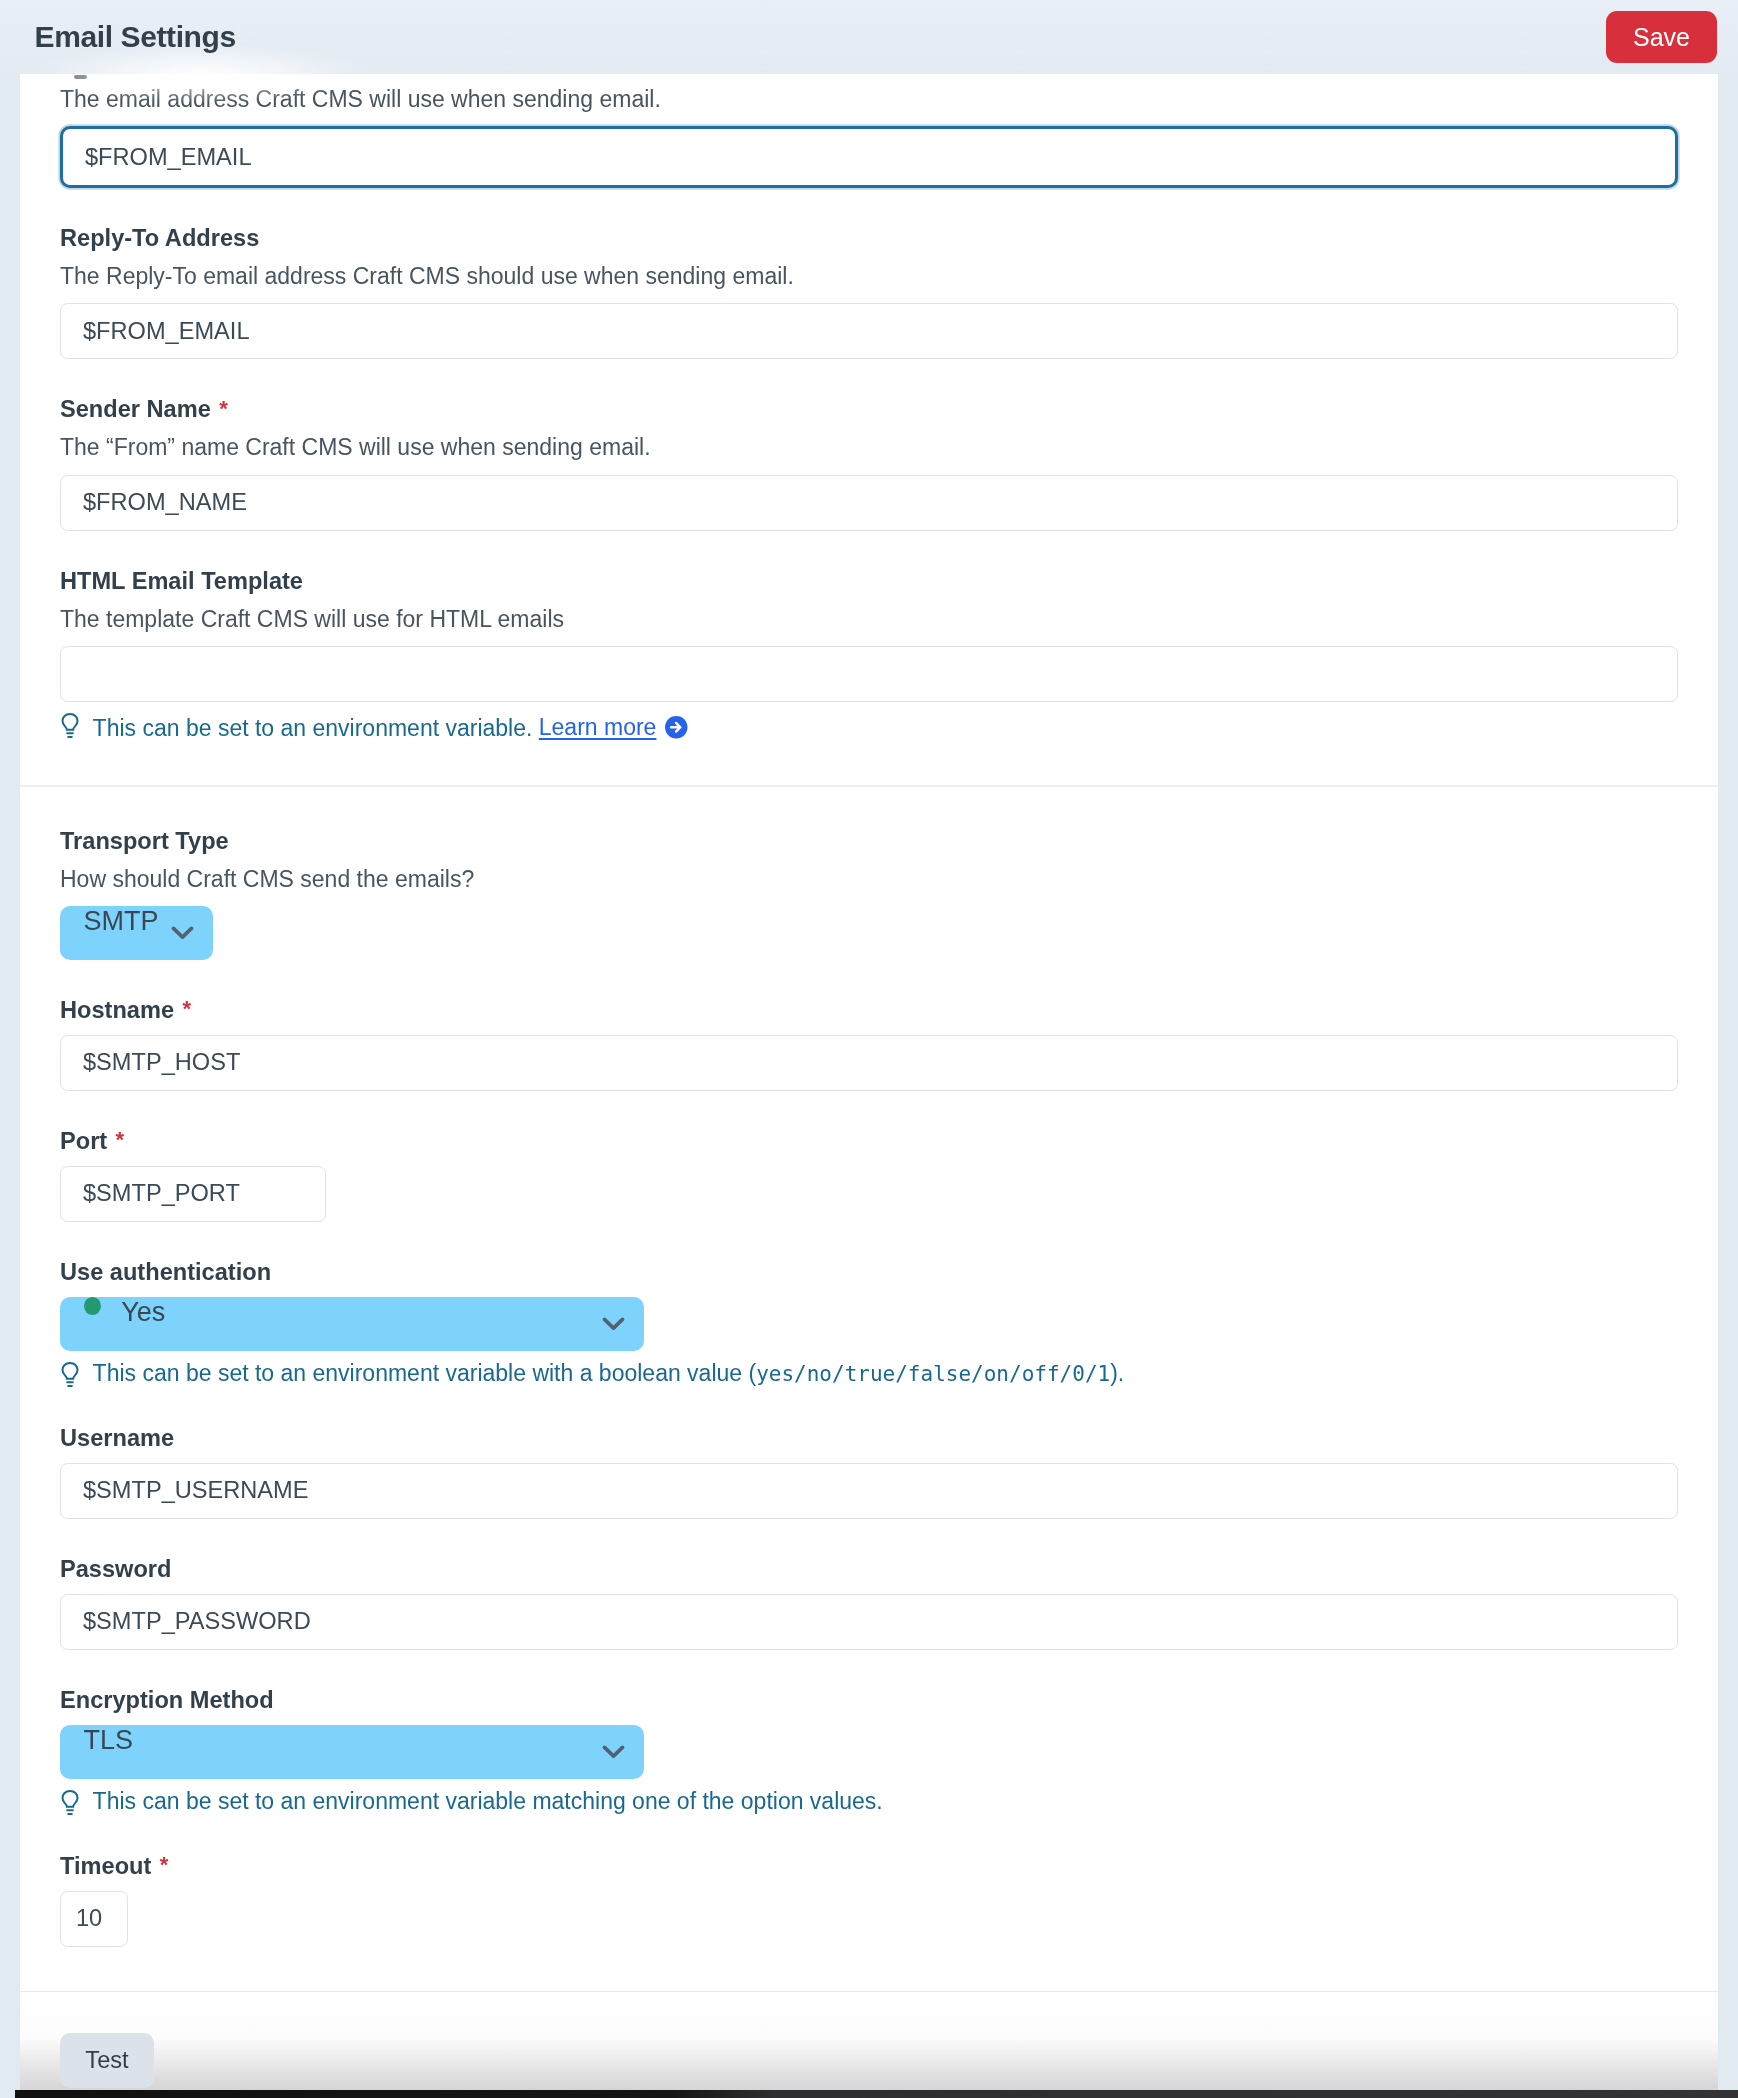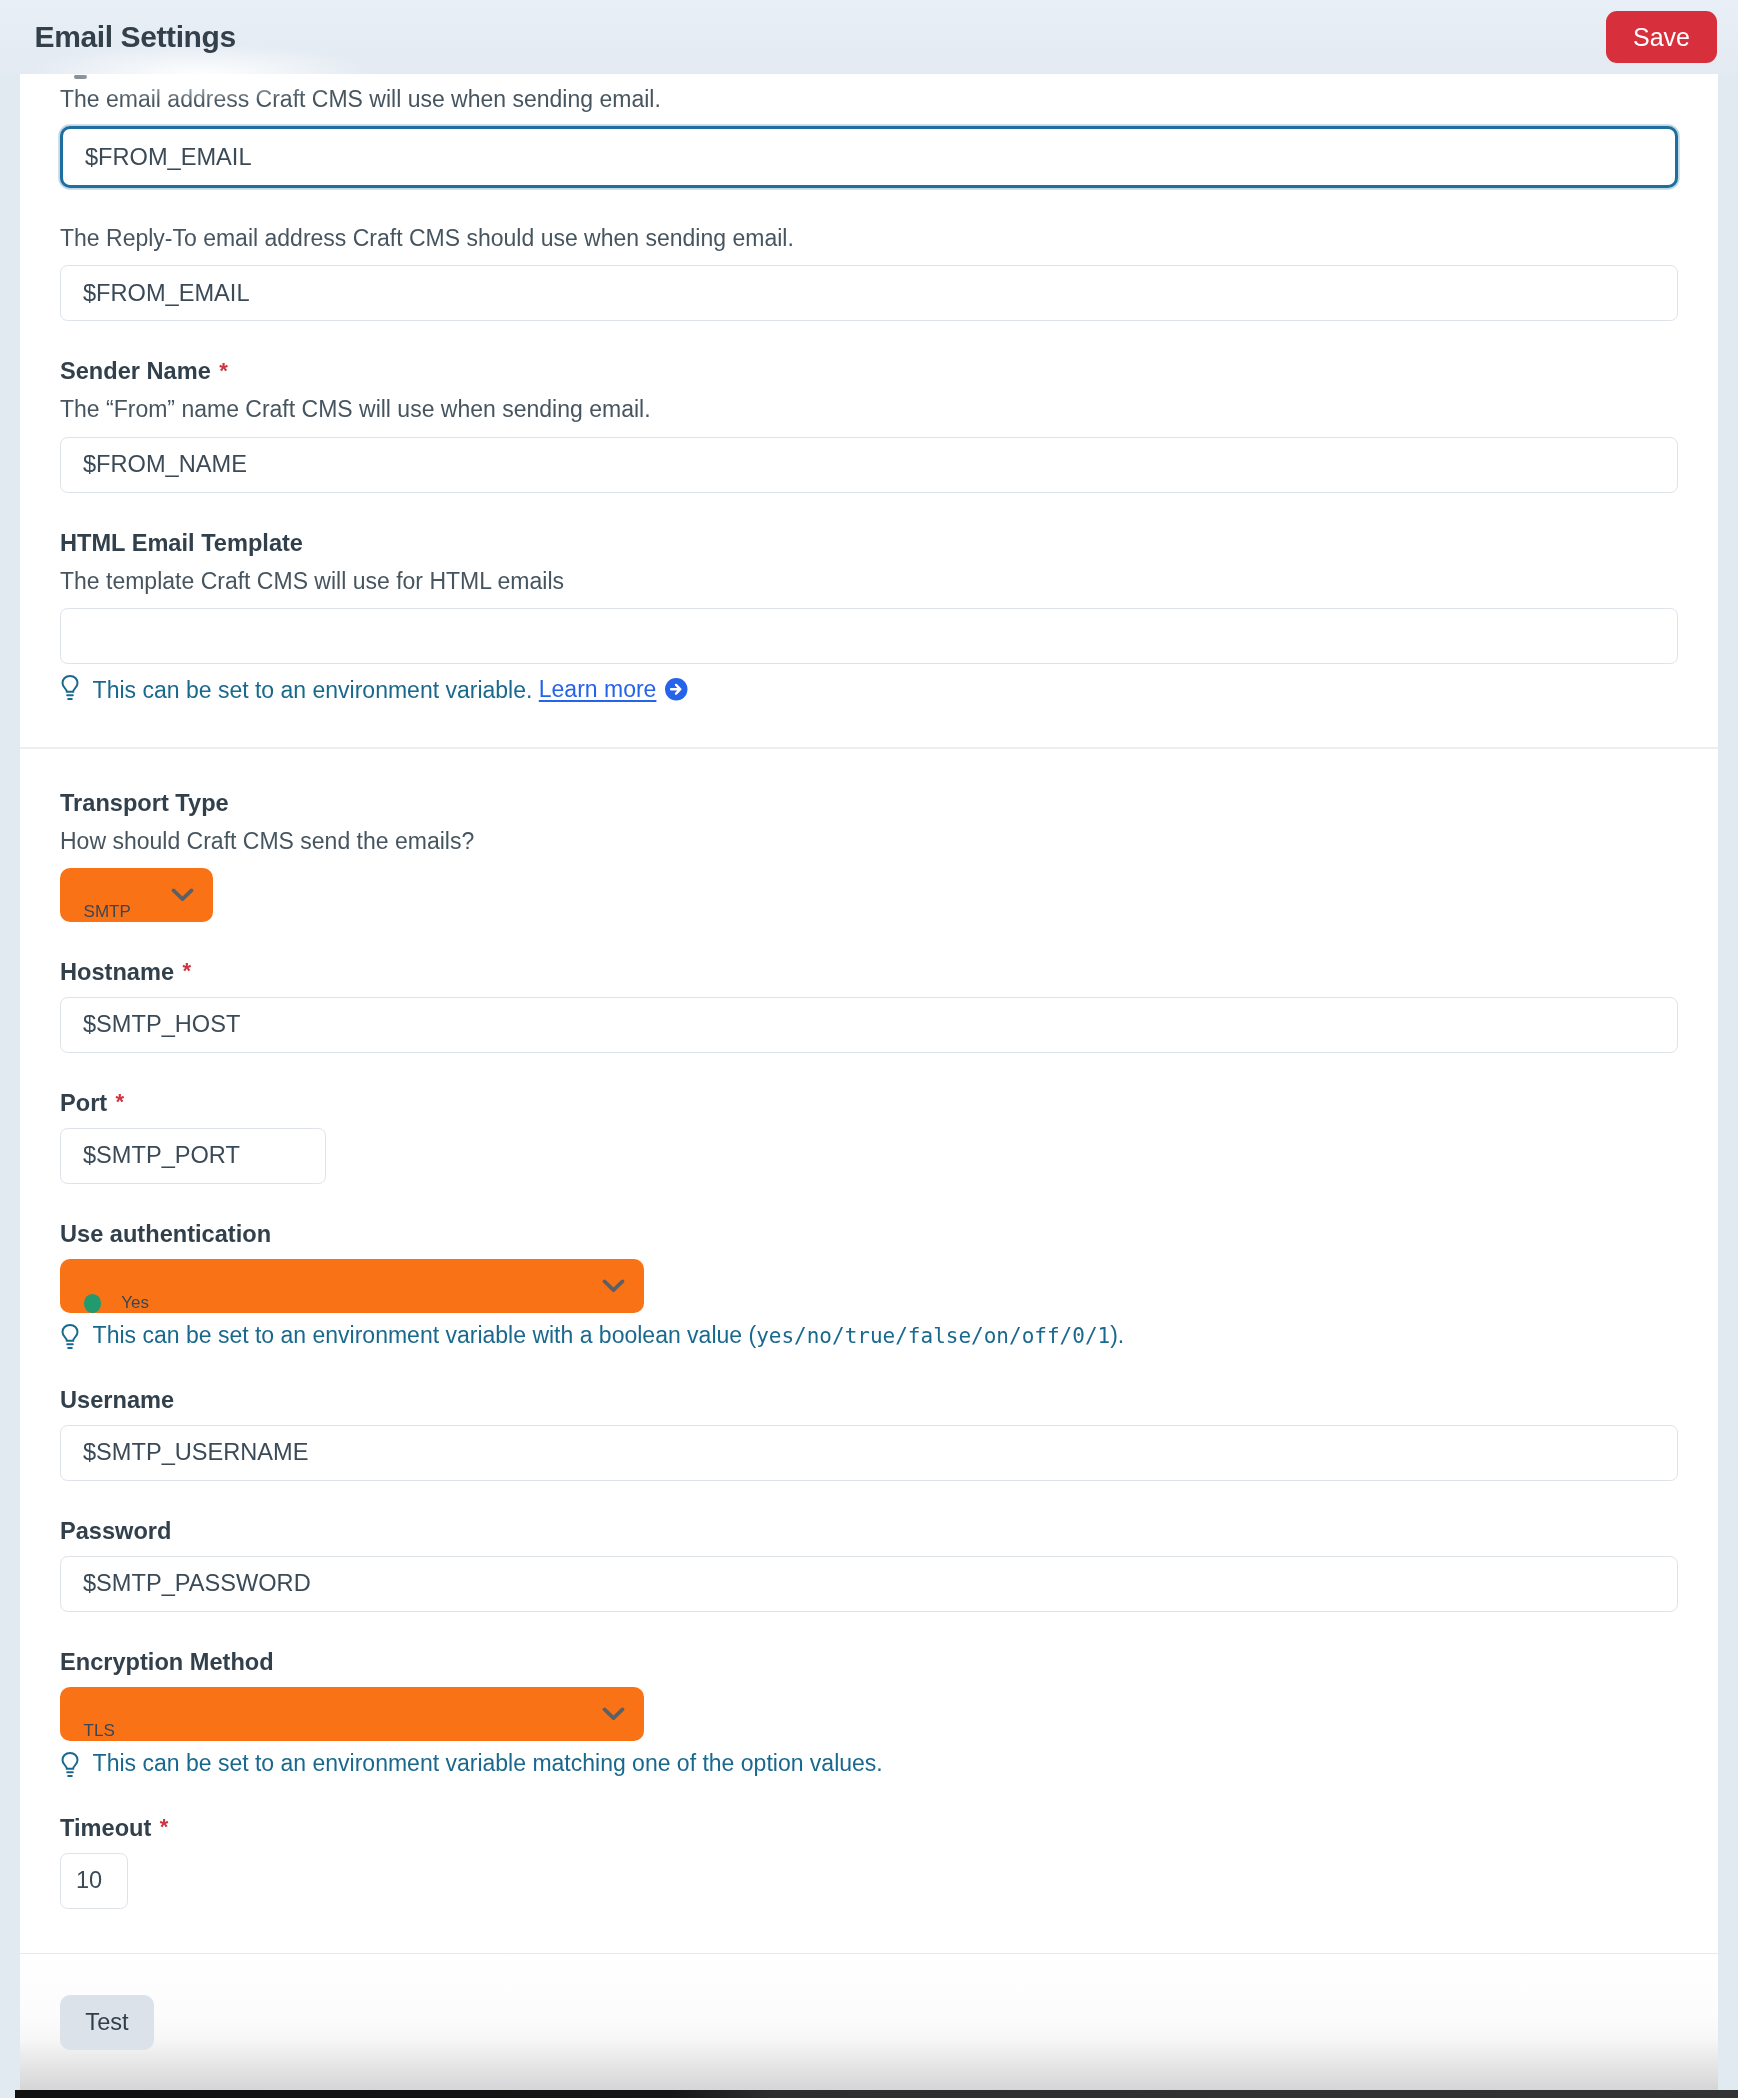--- a/index.html
+++ b/index.html
@@ -72,24 +72,24 @@
   .text-input.focused {
     height: 62px;
     border: 3.4px solid #1e6f9f; border-radius: 10px;
     box-shadow: 0 0 0 1.7px rgba(30,111,159,0.28);
   }
   .w-port  { width: 266px; }
   .w-tiny  { width: 68px; padding: 0 15px; }
 
   
   .select-btn {
-    position: relative; display: flex; align-items: flex-end;
-    height: 54px; background: #f97316; border-radius: 10px;
+    position: relative; display: flex; align-items: flex-start;
+    height: 54px; background: #7dd3fc; border-radius: 10px;
     box-sizing: border-box; padding: 0 56px 0 23.6px;
-    font-size: 17px; color: #3a4752; cursor: pointer;
+    font-size: 27px; color: #3a4752; cursor: pointer;
     border: none; font-family: inherit;
   }
   .select-btn .chev {
     position: absolute; right: 18.6px; top: 50%; transform: translateY(-50%);
     width: 23px; height: 14.3px;
   }
   .select-sm  { width: 153px; }
   .select-lg  { width: 584px; }
   .status-dot {
     width: 17.7px; height: 18.6px; border-radius: 50%;
@@ -151,20 +151,21 @@
 
   <section class="pane">
     <div class="clipped-frag"></div>
 
     <div class="field first">
       <p class="f-instructions">The email address Craft CMS will use when sending email.</p>
       <input class="text-input focused" type="text" value="$FROM_EMAIL" style="">
     </div>
 
     <div class="field">
+      <p class="f-label">Reply-To Address</p>
       <p class="f-instructions">The Reply-To email address Craft CMS should use when sending email.</p>
       <input class="text-input" type="text" value="$FROM_EMAIL" style="">
     </div>
 
     <div class="field">
       <p class="f-label"><span>Sender Name</span><span class="req">*</span></p>
       <p class="f-instructions">The “From” name Craft CMS will use when sending email.</p>
       <input class="text-input" type="text" value="$FROM_NAME" style="">
     </div>
 

